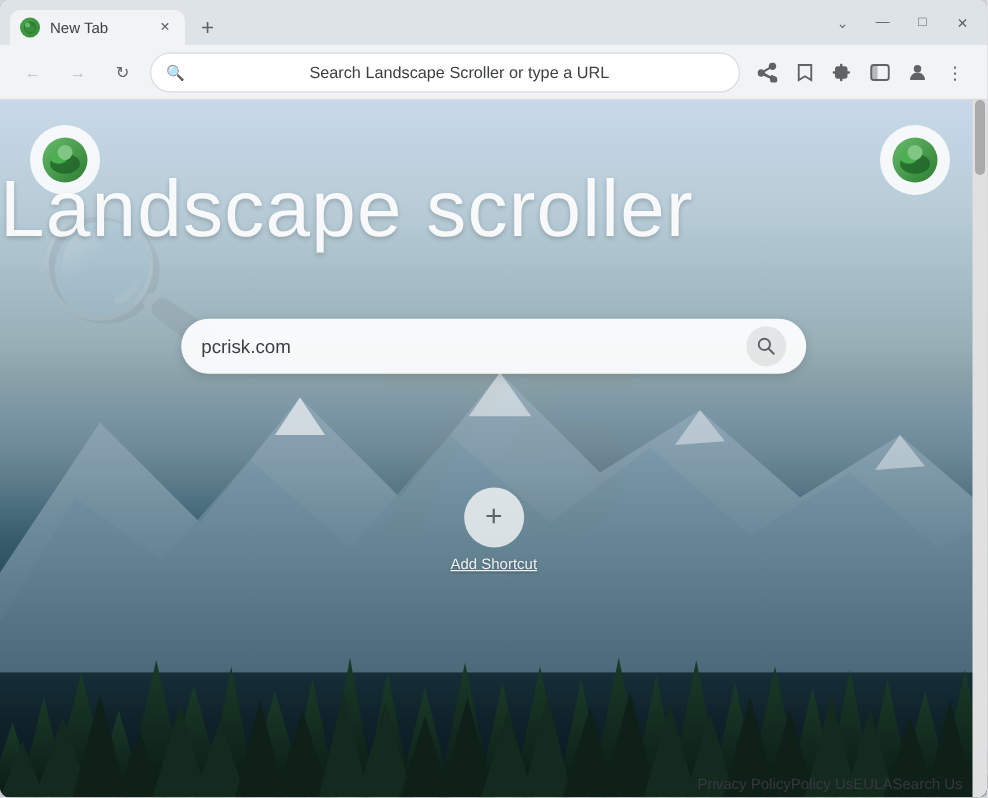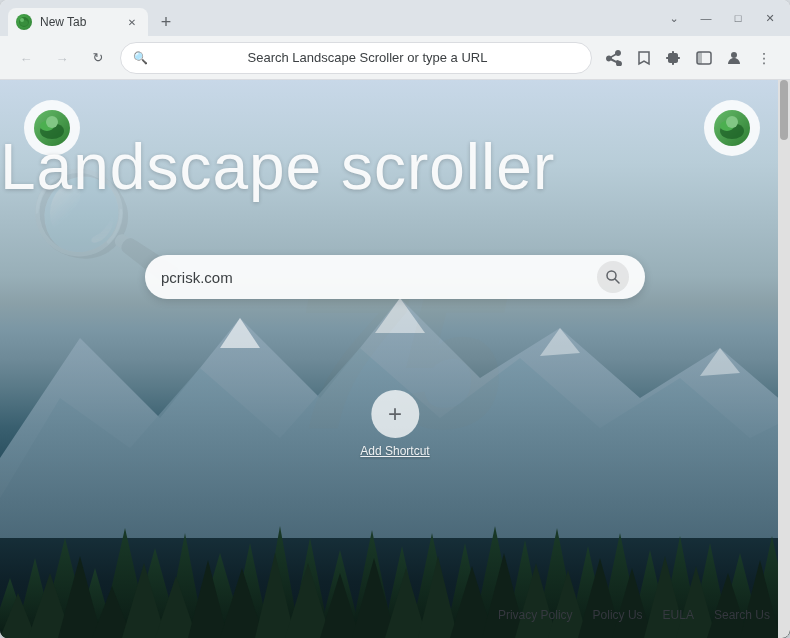--- a/index.html
+++ b/index.html
@@ -257,24 +257,23 @@
     .add-shortcut-label {
       font-size: 12px;
       color: rgba(255,255,255,0.9);
       text-shadow: 0 1px 2px rgba(0,0,0,0.3);
       text-decoration: underline;
     }
 
     
     .footer-links {
       position: absolute;
-      bottom: 16px;
+      bottom: 4px;
       right: 20px;
       display: flex;
-      gap: 20px;
       margin-top: 16px;
     }
     .footer-link {
       font-size: 12px;
       color: rgba(60,60,70,0.85);
       cursor: pointer;
       text-decoration: none;
     }
 
     

